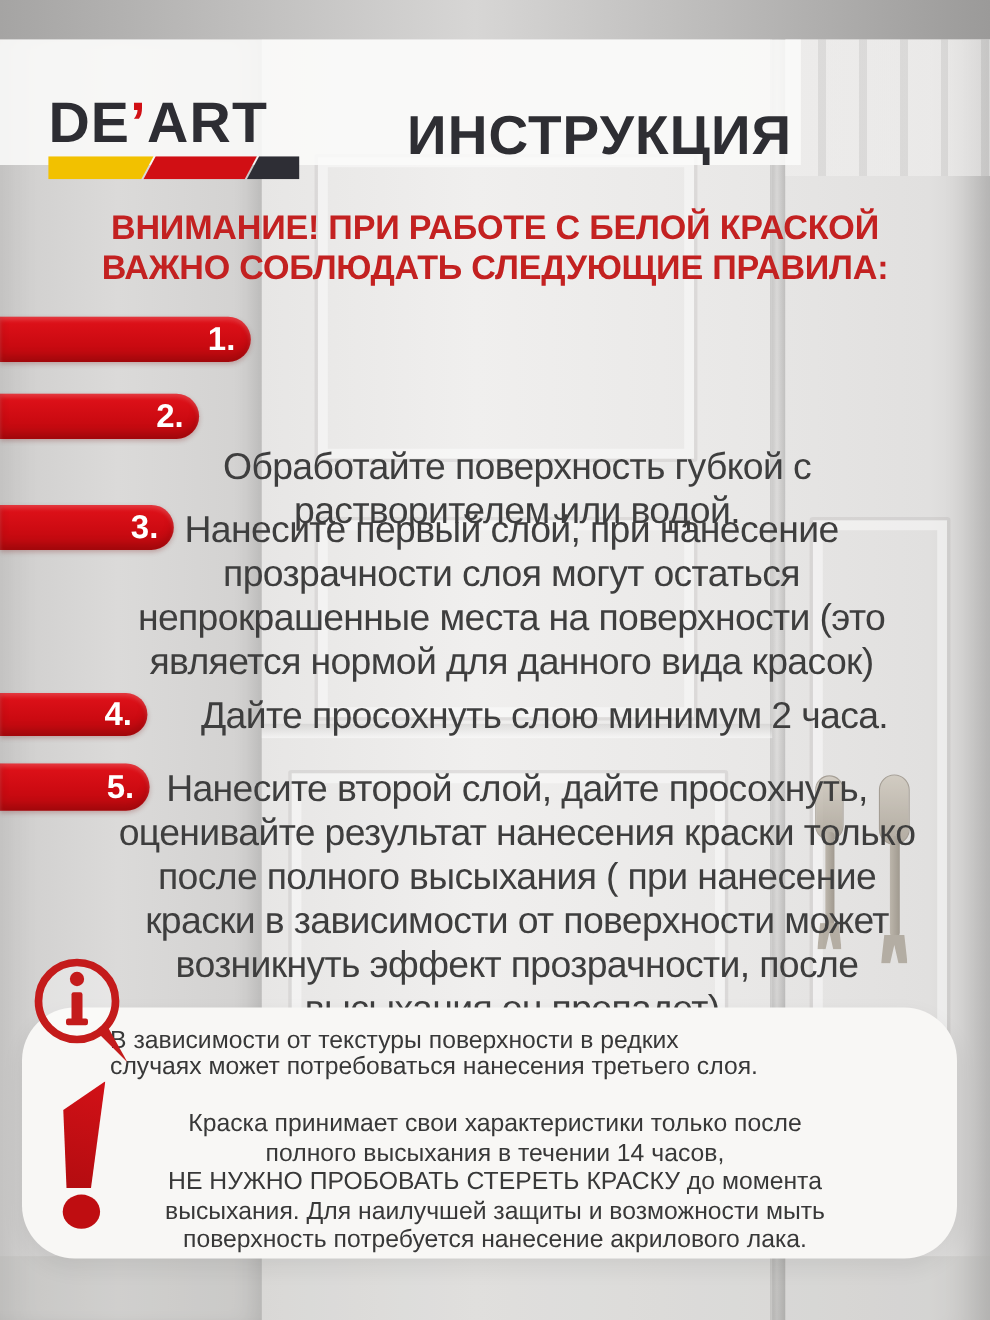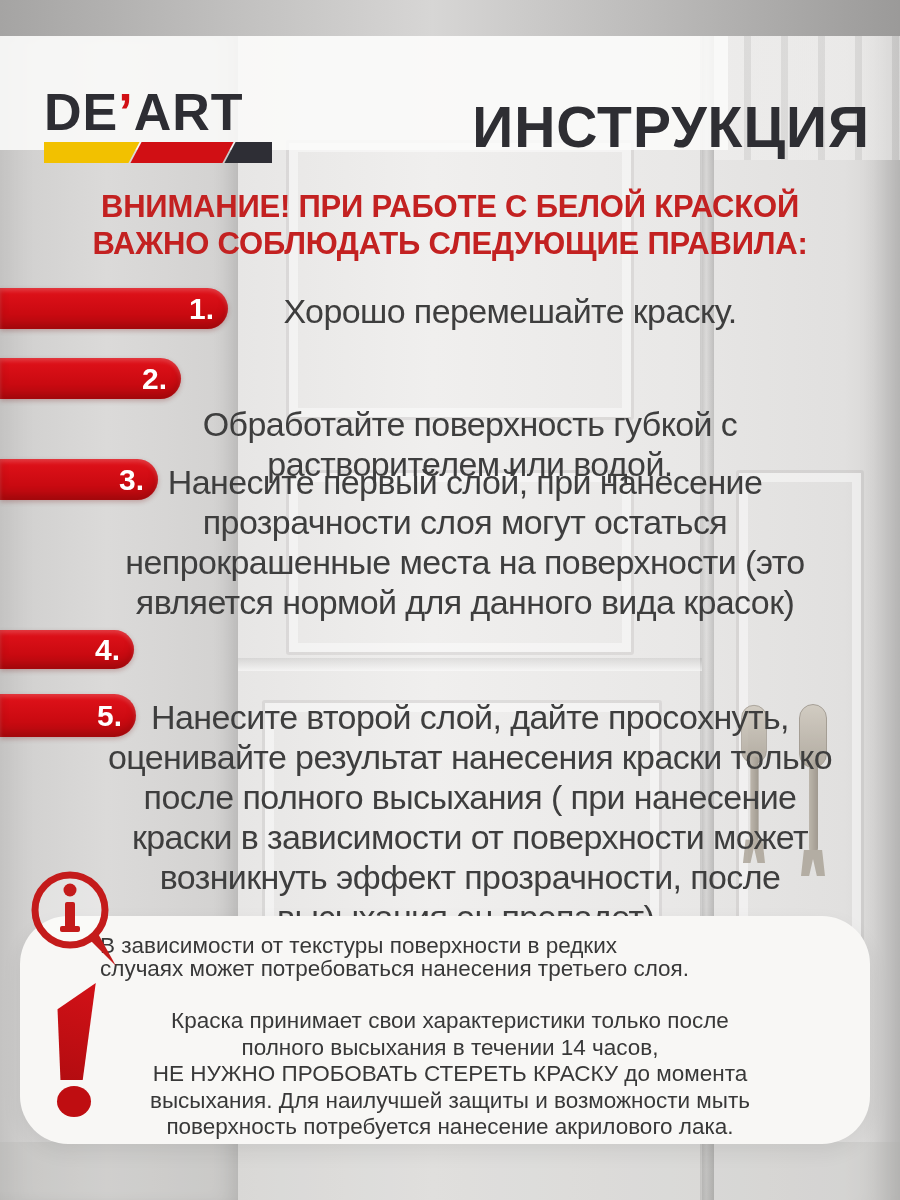--- a/index.html
+++ b/index.html
@@ -48,22 +48,22 @@
   .header-band { position:absolute; left:0; top:36px; width:728px; height:114px;
       background:rgba(251,250,249,0.88); }
   .logo { position:absolute; left:44px; top:50px; width:240px; }
   .logo-text { font-size:52px; font-weight:800; color:#2d2d33; letter-spacing:1px; line-height:1; }
   .logo-apostrophe { color:#d10f14; }
   .logo-stripe { position:relative; width:228px; height:21px; margin-top:4px; overflow:hidden; }
   .logo-stripe .seg { position:absolute; top:0; height:21px; transform:skewX(-28deg); }
   .seg-yellow { left:-14px; width:104px; background:#f2c100; }
   .seg-red    { left:92px;  width:92px;  background:#d10f14; }
   .seg-dark   { left:186px; width:70px;  background:#2e2e35; }
-  .header-title { position:absolute; left:370px; top:58px; width:500px; text-align:right;
-      font-size:57px; font-weight:800; color:#2e2e33; letter-spacing:1px; }
+  .header-title { position:absolute; left:370px; top:58px; width:500px; text-align:left;
+      font-size:50px; font-weight:800; color:#2e2e33; letter-spacing:1px; }
 
   
   .warning { position:absolute; left:30px; top:188px; width:840px; text-align:center;
       font-size:31px; line-height:37px; font-weight:700; color:#c32121;
       white-space:pre-line; letter-spacing:-0.2px; }
 
   
   .step-pill { position:absolute; left:0; border-radius:0 26px 26px 0;
       background:linear-gradient(180deg,#e1121a 0%,#cb0a11 60%,#ba0a0f 100%);
       display:flex; align-items:center; justify-content:flex-end; padding-right:14px;
@@ -137,39 +137,39 @@
     </div>
     <div class="header-title">ИНСТРУКЦИЯ</div>
   </div>
 
   <div class="warning">ВНИМАНИЕ! ПРИ РАБОТЕ С БЕЛОЙ КРАСКОЙ
 ВАЖНО СОБЛЮДАТЬ СЛЕДУЮЩИЕ ПРАВИЛА:</div>
 
   <div class="step-pill pill-1">
     <span class="step-num">1.</span>
     </div>
-  <div class="step-text text-1">Хорошо перемешайте краску.</div>
 
   <div class="step-pill pill-2">
     <span class="step-num">2.</span>
     </div>
   <div class="step-text text-2">Обработайте поверхность губкой с
 растворителем или водой.</div>
 
   <div class="step-pill pill-3">
     <span class="step-num">3.</span>
     </div>
   <div class="step-text text-3">Нанесите первый слой, при нанесение
 прозрачности слоя могут остаться
 непрокрашенные места на поверхности (это
 является нормой для данного вида красок)</div>
 
   <div class="step-pill pill-4">
     <span class="step-num">4.</span>
     </div>
+  <div class="step-text text-4">Дайте просохнуть слою минимум 2 часа.</div>
 
   <div class="step-pill pill-5">
     <span class="step-num">5.</span>
     </div>
   <div class="step-text text-5">Нанесите второй слой, дайте просохнуть,
 оценивайте результат нанесения краски только
 после полного высыхания ( при нанесение
 краски в зависимости от поверхности может
 возникнуть эффект прозрачности, после
 высыхания он пропадет).</div>

